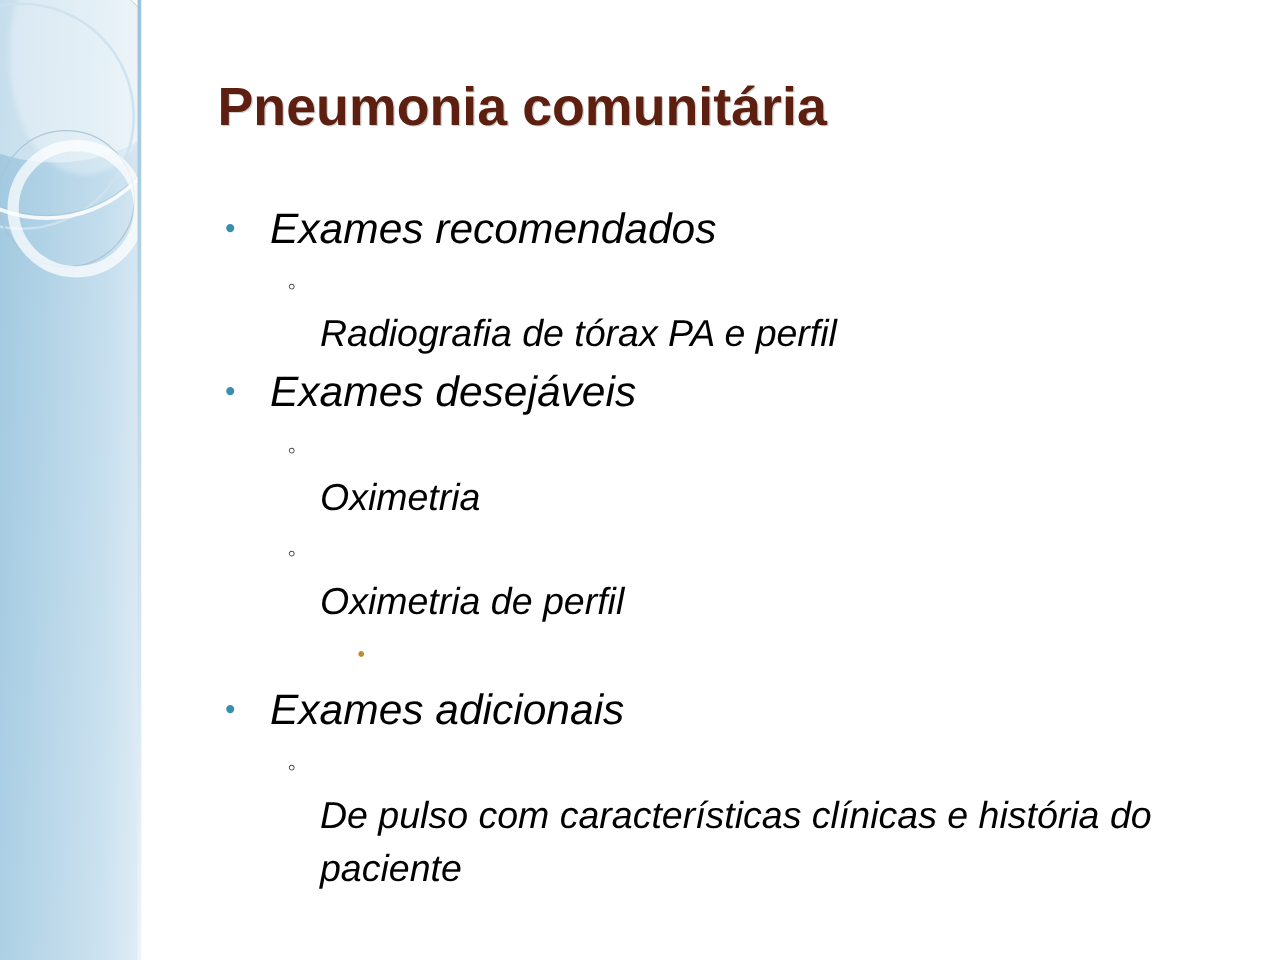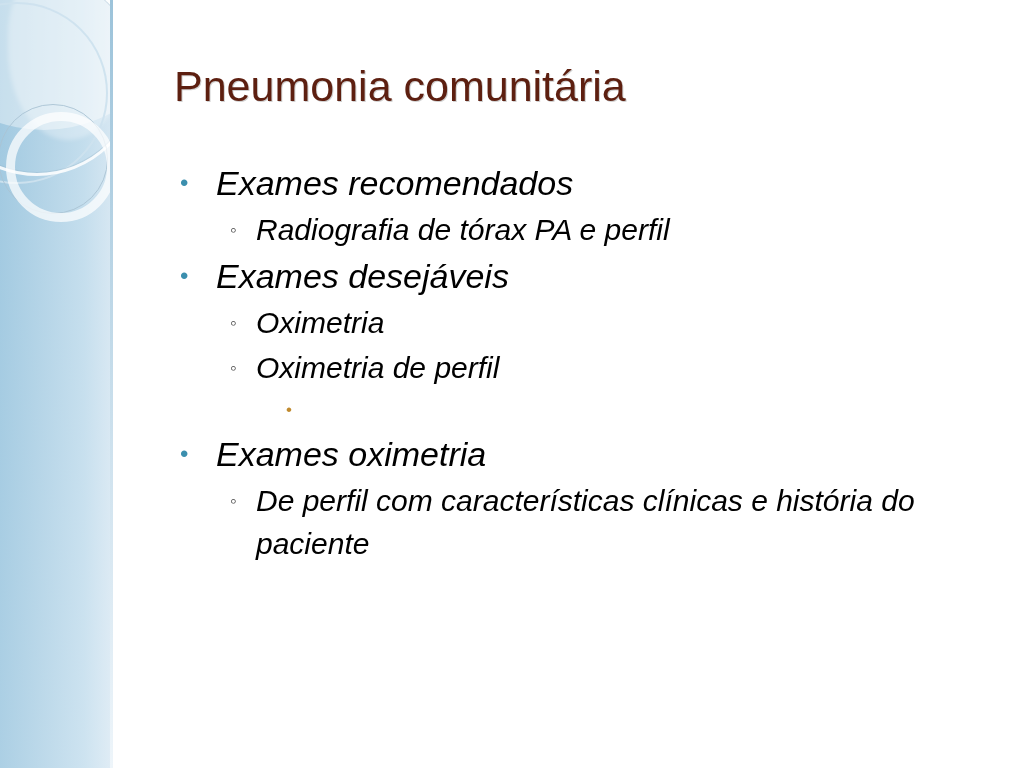--- a/index.html
+++ b/index.html
@@ -112,21 +112,21 @@
     left: 112px;
     top: 0;
     width: 912px;
     height: 768px;
   }
   .title {
     position: absolute;
     left: 62px;
     top: 62px;
     font-size: 43px;
-    font-weight: normal;
+    font-weight: bold;
     color: #5d1f10;
     letter-spacing: 0px;
     text-shadow: 1px 1px 0 rgba(120,120,120,0.35);
     white-space: nowrap;
   }
 
   .body-list {
     position: absolute;
     left: 62px;
     top: 160px;
@@ -168,20 +168,21 @@
     padding-left: 56px;
   }
   .lvl2 .bullet {
     width: 26px;
     color: #4a4a4a;
     font-size: 19px;
     line-height: 43px;
   }
   .lvl2 .text {
     max-width: 760px;
+    margin-top: 38px;
   }
   
   .lvl3 {
     font-size: 24px;
     line-height: 38px;
     margin-bottom: 2px;
     padding-left: 112px;
   }
   .lvl3 .bullet {
     width: 24px;
@@ -236,23 +237,23 @@
         <span class="bullet">◦</span>
         <span class="text">Oximetria de perfil</span>
       </div>
 
       <div class="row lvl3">
         <span class="bullet">•</span>
       </div>
 
       <div class="row lvl1">
         <span class="bullet">•</span>
-        <span class="text">Exames oximetria</span>
-      </div>
-
-      <div class="row lvl2">
-        <span class="bullet">◦</span>
-        <span class="text">De perfil com características clínicas e história do paciente</span>
+        <span class="text">Exames adicionais</span>
+      </div>
+
+      <div class="row lvl2">
+        <span class="bullet">◦</span>
+        <span class="text">De pulso com características clínicas e história do paciente</span>
       </div>
 
     </div>
   </div>
 </div>
 
 </body></html>

